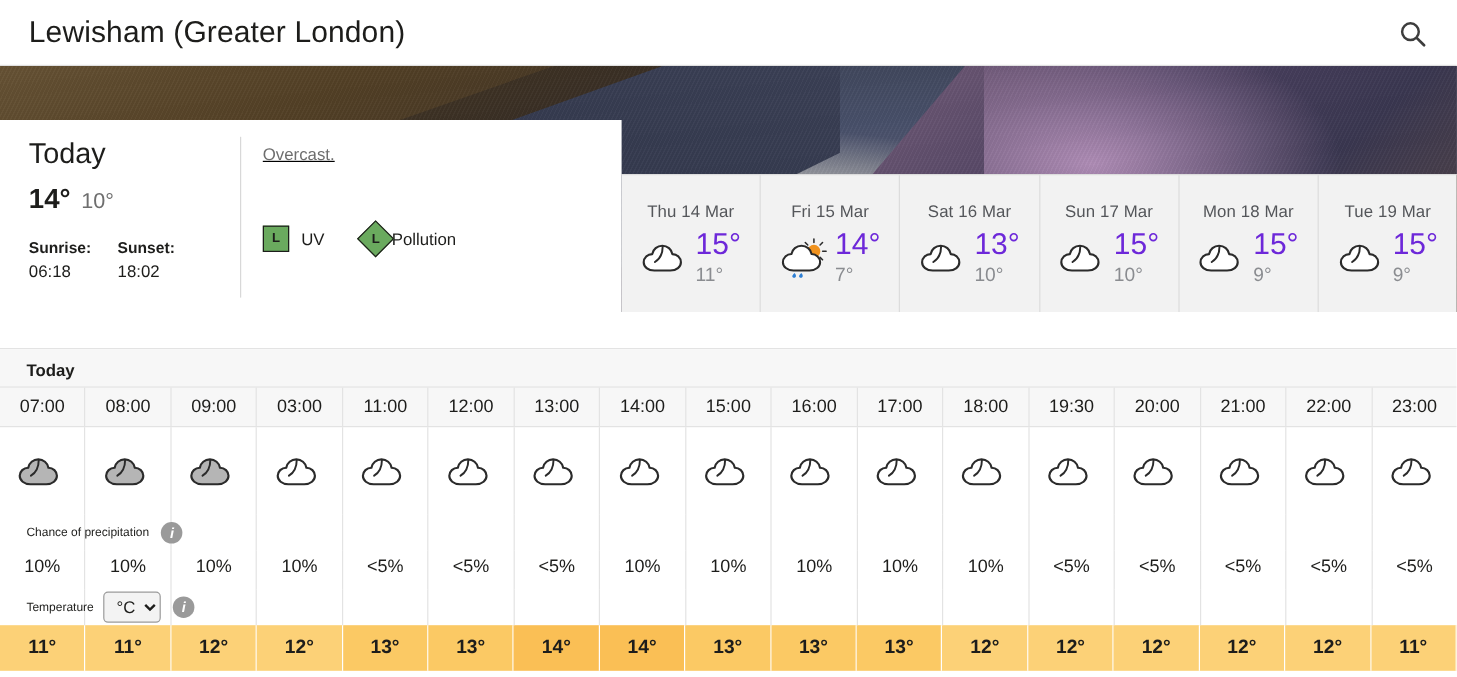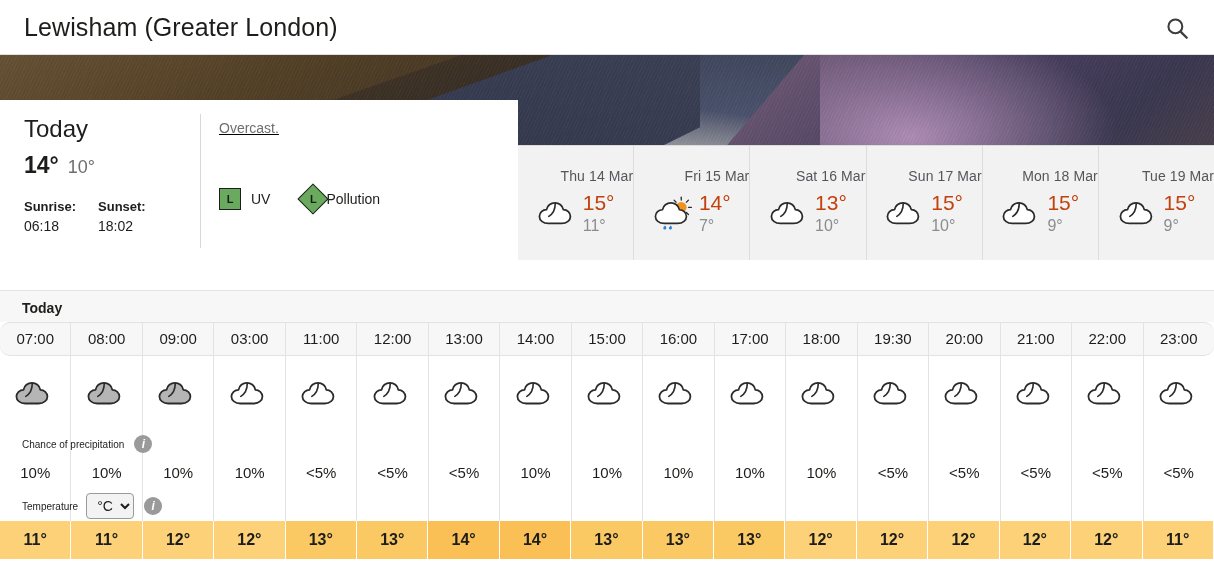--- a/index.html
+++ b/index.html
@@ -139,41 +139,41 @@
     display: flex;
     border-top: 1px solid #dcdcdc;
   }
   .day {
     flex: 1 0 0; position: relative; cursor: pointer;
     border-right: 1px solid #dcdcdc;
     padding-top: 22px;
   }
   .day:last-child { border-right: none; }
   .day-name {
-    text-align: right; font-size: 14px; color: #54565a; letter-spacing: .1px;
+    text-align: center; font-size: 14px; color: #54565a; letter-spacing: .1px;
   }
   .day-body { margin-top: 8px; display: flex; align-items: center; justify-content: center; }
   .day-icon { width: 42px; height: 34px; flex: none; }
   .day-temps { margin-left: 4px; }
-  .day-max { font-size: 21px; color: #c2410c; line-height: 1; }
+  .day-max { font-size: 25px; color: #6d28d9; line-height: 1; }
   .day-min { font-size: 16px; color: #8a8c90; line-height: 1; margin-top: 5px; text-align: left; }
 
   
   .hourly {
     position: absolute; left: 0; top: 290px; width: 1214px; height: 274px;
     background: #ffffff;
     border-top: 1px solid #e3e3e3;
     overflow: hidden;
   }
   .hourly-daylabel {
     padding: 9px 0 6px 22px;
     font-size: 14px; font-weight: 700; color: #1d1d1b;
     background: #f7f7f7;
   }
-  .hrow { display: flex; width: 1214px; border-radius: 10px; }
+  .hrow { display: flex; width: 1214px; }
   .hcell {
     flex: 1 0 0; min-width: 0;
     border-right: 1px solid #e3e3e3;
     text-align: center;
   }
   .hcell:last-child { border-right: none; }
 
   .row-times { background: #f7f7f7; border-top: 1px solid #e3e3e3; border-bottom: 1px solid #e3e3e3; }
   .row-times .hcell { padding: 7px 0 8px; font-size: 15px; color: #1d1d1b; cursor: pointer; }
 

